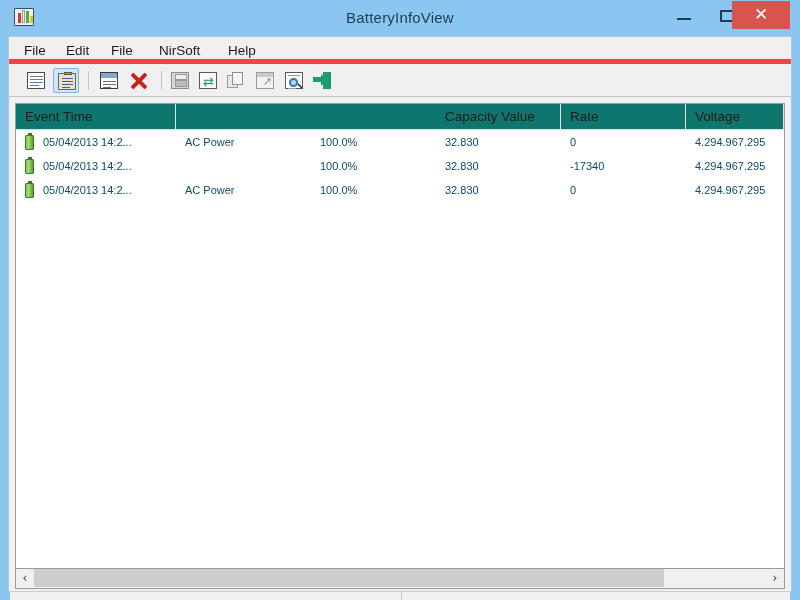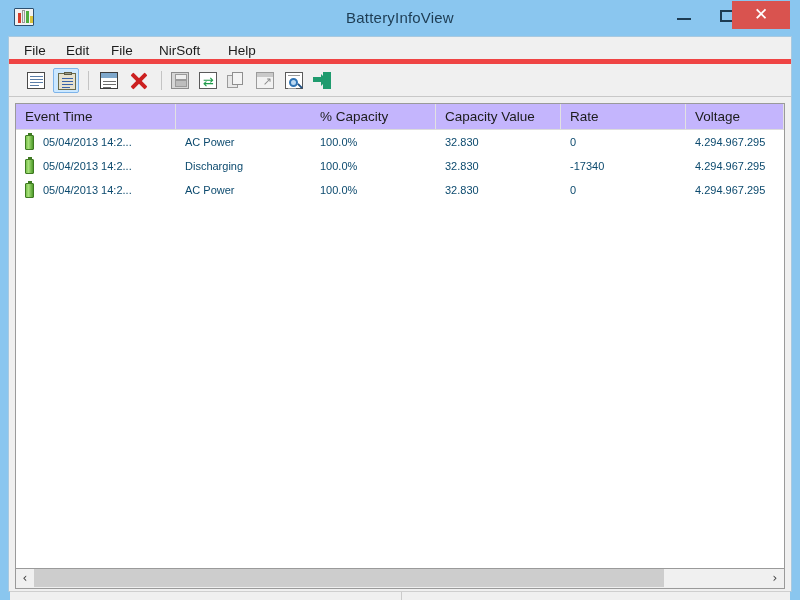--- a/index.html
+++ b/index.html
@@ -249,21 +249,21 @@
     width: 770px; height: 466px;
     background: #ffffff;
     border: 1px solid #9a9a9a;
     box-sizing: border-box;
     overflow: hidden;
   }
   #lv-header {
     position: absolute;
     left: 0; top: 0;
     width: 768px; height: 26px;
-    background: #c4b5fd;
+    background: #0f766e;
     border-bottom: 1px solid #dcdcdc;
     box-sizing: border-box;
   }
   .col-head {
     position: absolute;
     top: 0; height: 25px;
     line-height: 25px;
     font-size: 13.5px;
     color: #1c1c1c;
     padding-left: 9px;
@@ -509,42 +509,40 @@
             <span class="arw"></span>
             <span class="tip"></span>
         </span>
       </div>
     </div>
 
     <div id="listview">
 
       <div id="lv-header">
         <div class="col-head" style="left:0px;   width:160px">Event Time</div>
-        <div class="col-head" style="left:295px; width:125px">% Capacity</div>
         <div class="col-head" style="left:545px; width:125px">Rate</div>
         <div class="col-head" style="left:420px; width:125px">Capacity Value</div>
         <div class="col-head" style="left:670px; width:98px">Voltage</div>
       </div>
 
       <div id="lv-rows">
 
         <div class="lv-row">
           <span class="batt"></span>
           <span class="cell first" style="left:0px;   width:160px">05/04/2013 14:2...</span>
           <span class="cell" style="left:160px; width:135px">AC Power</span>
           <span class="cell" style="left:295px; width:125px">100.0%</span>
           <span class="cell" style="left:420px; width:125px">32.830</span>
           <span class="cell" style="left:545px; width:125px">0</span>
           <span class="cell" style="left:670px; width:98px">4.294.967.295</span>
         </div>
 
         <div class="lv-row">
           <span class="batt"></span>
           <span class="cell first" style="left:0px;   width:160px">05/04/2013 14:2...</span>
-          <span class="cell" style="left:160px; width:135px">Discharging</span>
           <span class="cell" style="left:295px; width:125px">100.0%</span>
           <span class="cell" style="left:420px; width:125px">32.830</span>
           <span class="cell" style="left:545px; width:125px">-17340</span>
           <span class="cell" style="left:670px; width:98px">4.294.967.295</span>
         </div>
 
         <div class="lv-row">
           <span class="batt"></span>
           <span class="cell first" style="left:0px;   width:160px">05/04/2013 14:2...</span>
           <span class="cell" style="left:160px; width:135px">AC Power</span>

